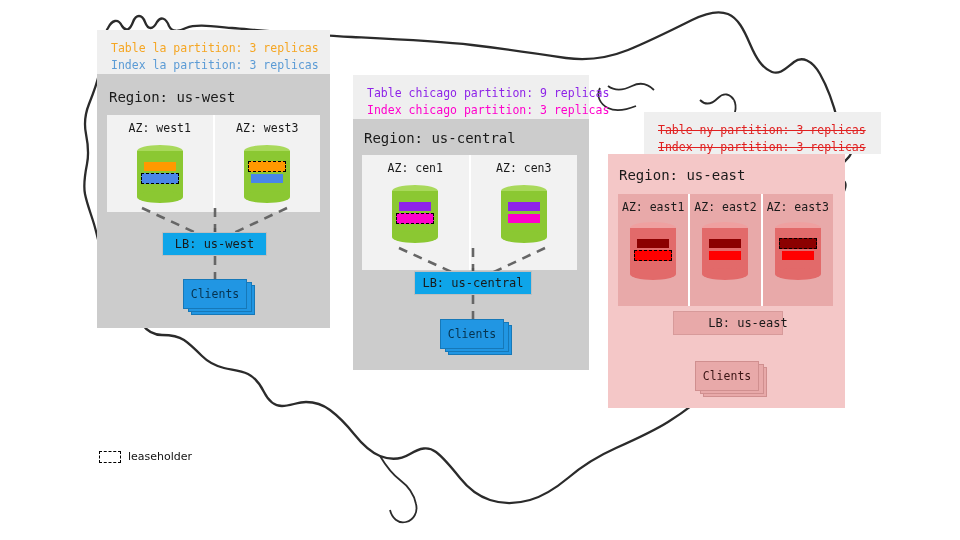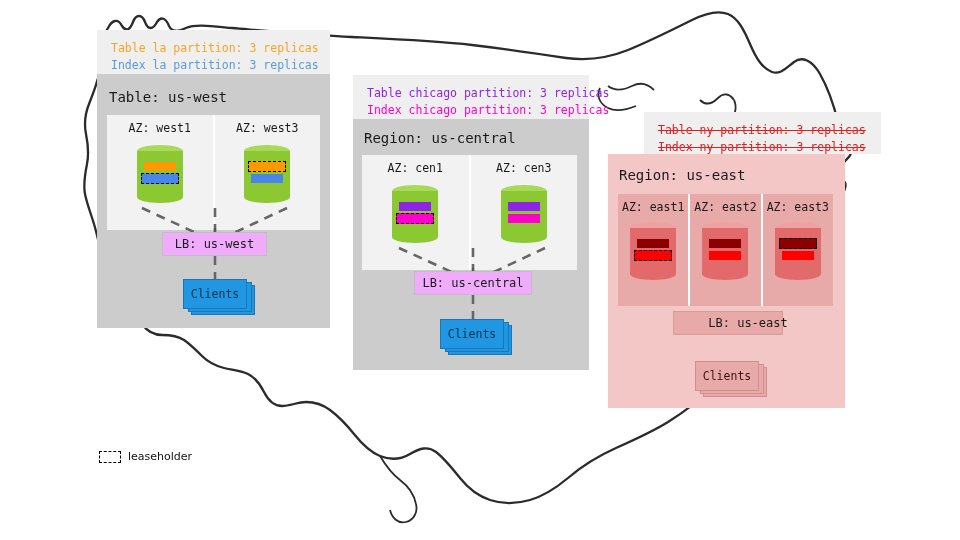--- a/index.html
+++ b/index.html
@@ -95,21 +95,21 @@
   }
   .cyl .bar.b1.lease { top: 16px; }
   .cyl .bar.b2.lease { top: 28px; }
 
   
   .conn { position: absolute; overflow: visible; }
 
   
   .lb {
     position: absolute;
-    background: #f0abfc;
+    background: #0ea5e9;
     border: 1px solid #bfbfbf;
     font-size: 12px;
     color: #1a1a1a;
     display: flex; align-items: center; justify-content: center;
     white-space: pre;
   }
   .lb.failed { background: #e8a9a9; border-color: #d79a9a; padding-left: 40px; }
 
   
   .clients { position: absolute; width: 72px; height: 28px; }
@@ -205,23 +205,23 @@
     <path d="M380,456 C386,466 392,474 400,480 C408,486 414,494 416,504
              C418,512 414,520 406,522 C398,524 392,518 390,510" stroke="#2b2b2b" stroke-width="1.8" fill="none"></path>
   </svg>
 
   <div class="hdr-box" style="left:97px; top:30px; width:233px; height:44px;">
     <div class="hdr-line" style="color:#f5a623;text-align:right;">Table la partition: 3 replicas</div>
     <div class="hdr-line" style="color:#5b9bd5;text-align:center;">Index la partition: 3 replicas</div>
   </div>
 
   <div class="region" style="left:97px; top:74px; width:233px; height:254px;"></div>
-  <div class="region-title" style="left:109px; top:89px;">Table: us-west</div>
-
-  <div class="az-strip" style="left:107px; top:115px; width:213px; height:115px;">
+  <div class="region-title" style="left:109px; top:89px;">Region: us-west</div>
+
+  <div class="az-strip" style="left:107px; top:115px; width:213px; height:97px;">
     <div class="az">
       <div class="az-label">AZ: west1</div>
       <div class="cyl" style="top:30px;">
         <div class="top"></div>
         <div class="body"></div>
         <div class="bottom"></div>
         <div class="bar b1" style="background:#ff9900;"></div>
         <div class="bar b2 lease" style="background:#4a86e8;"></div>
       </div>
     </div>
@@ -250,21 +250,21 @@
     <path d="M15,0 L15,24" stroke="#666" stroke-width="2.6" stroke-dasharray="9,7" fill="none"></path>
   </svg>
 
   <div class="clients" style="left:183px; top:279px;">
     <div class="sheet s3"></div>
     <div class="sheet s2"></div>
     <div class="sheet s1">Clients</div>
   </div>
 
   <div class="hdr-box" style="left:353px; top:75px; width:236px; height:44px;">
-    <div class="hdr-line" style="color:#8e24e8;">Table chicago partition: 3 replicas</div>
+    <div class="hdr-line" style="color:#8e24e8;">Table chicago partition: 9 replicas</div>
     <div class="hdr-line" style="color:#ff00cc;">Index chicago partition: 3 replicas</div>
   </div>
 
   <div class="region" style="left:353px; top:119px; width:236px; height:251px;"></div>
   <div class="region-title" style="left:364px; top:130px;">Region: us-central</div>
 
   <div class="az-strip" style="left:362px; top:155px; width:215px; height:115px;">
     <div class="az">
       <div class="az-label">AZ: cen1</div>
       <div class="cyl" style="top:30px;">

